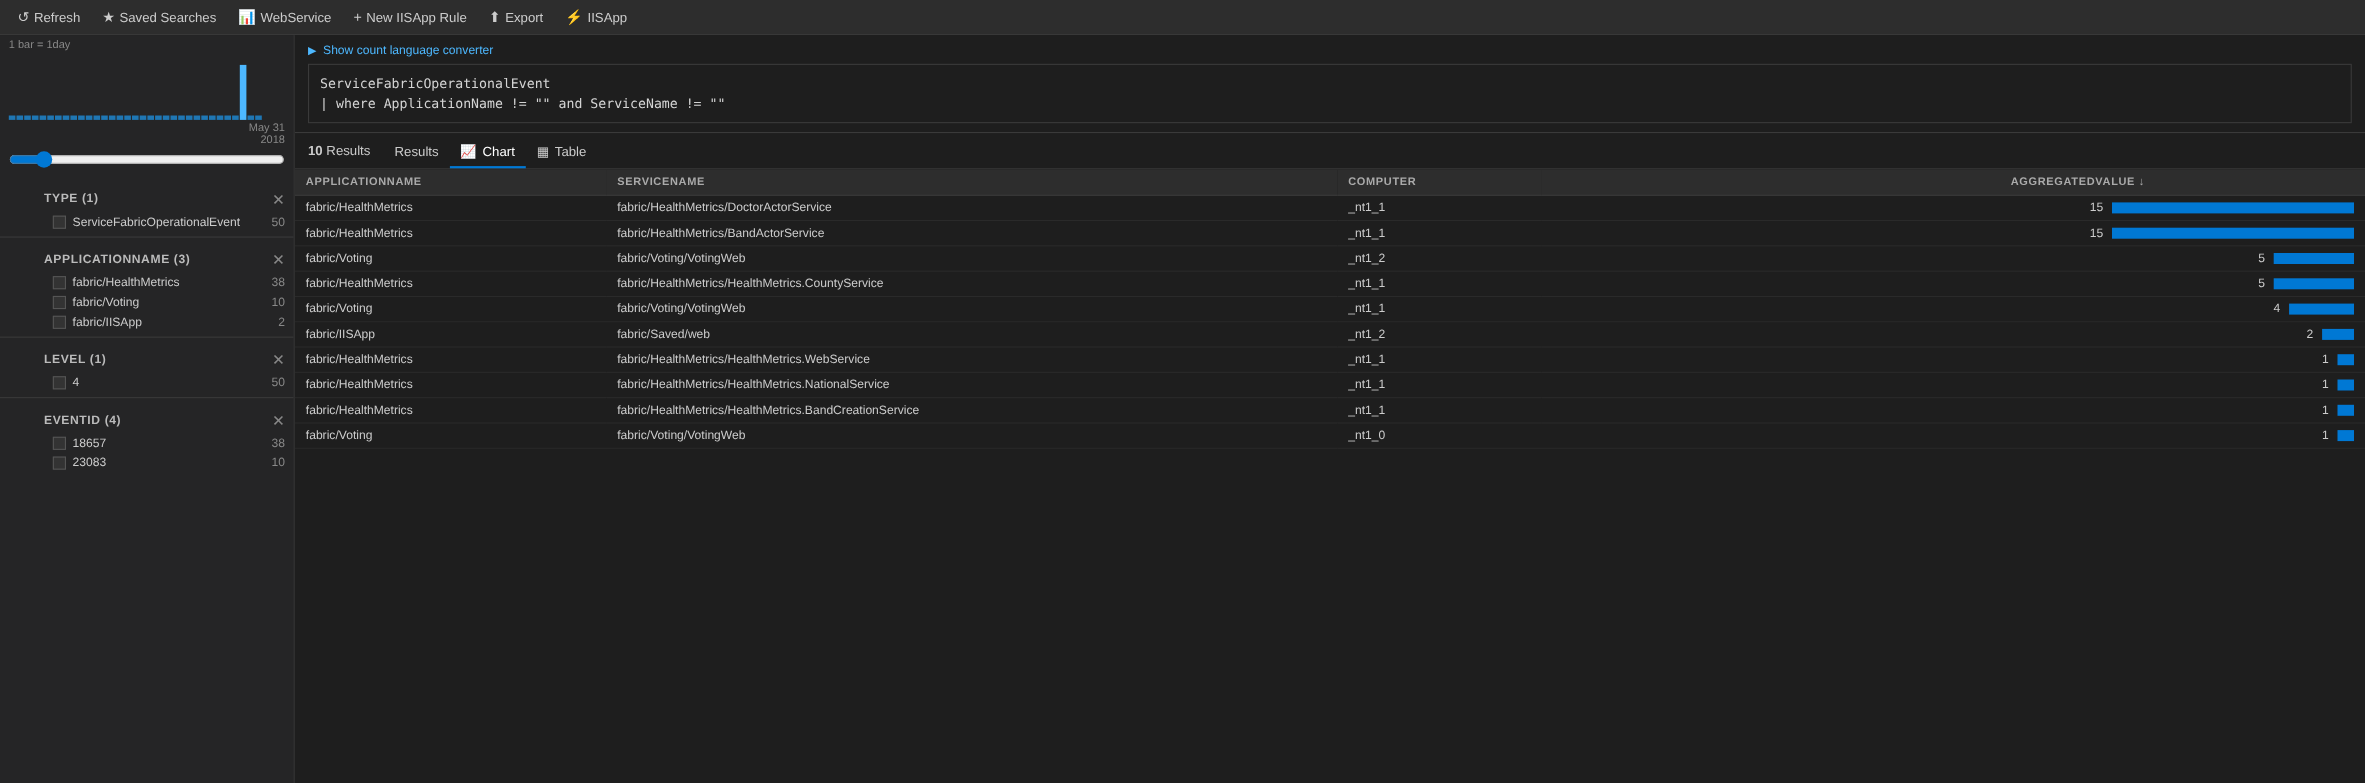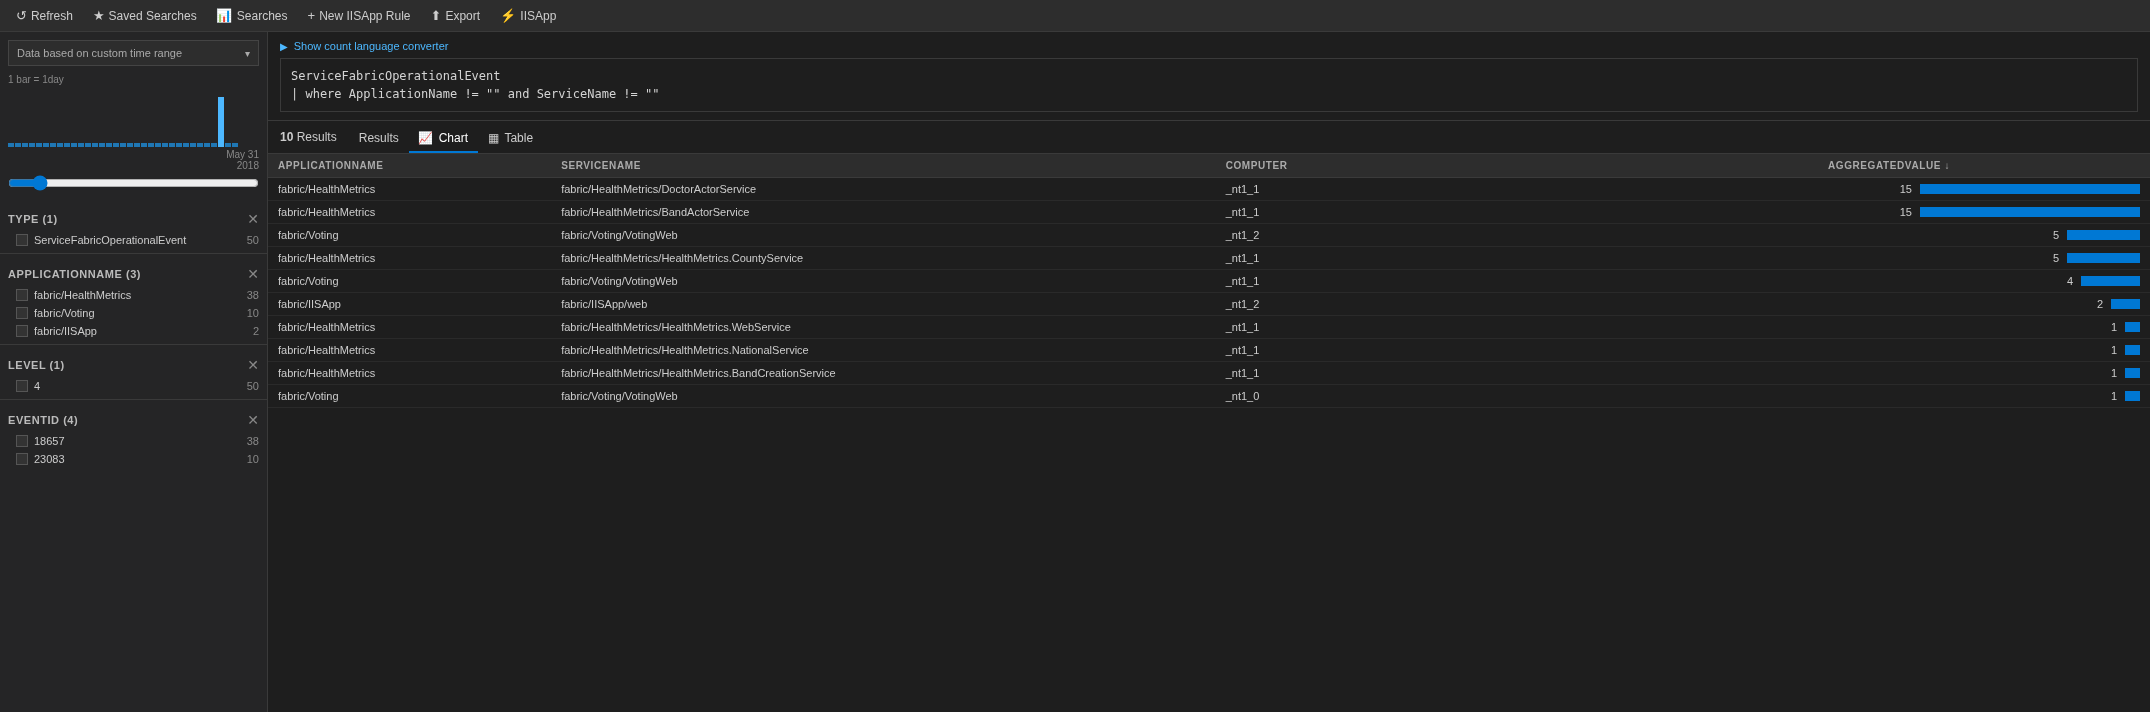--- a/index.html
+++ b/index.html
@@ -95,20 +95,21 @@
       margin-top: 2px;
     }
     .range-slider {
       width: 100%;
       margin: 4px 0;
       accent-color: #0078d4;
     }
 
     .filter-section {
       margin: 6px 0 0 0;
+      padding-left: 32px;
     }
     .filter-header {
       display: flex;
       align-items: center;
       justify-content: space-between;
       padding: 6px 8px 4px 8px;
       font-size: 11px;
       font-weight: 600;
       color: #bbbbbb;
       text-transform: uppercase;
@@ -274,44 +275,40 @@
   <button class="nav-btn">
     <span class="nav-icon">↺</span>
     <span>Refresh</span>
   </button>
   <button class="nav-btn">
     <span class="nav-icon">★</span>
     <span>Saved Searches</span>
   </button>
   <button class="nav-btn">
     <span class="nav-icon">📊</span>
-    <span>Searches</span>
+    <span>WebService</span>
   </button>
   <button class="nav-btn">
     <span class="nav-icon">+</span>
     <span>New IISApp Rule</span>
   </button>
   <button class="nav-btn">
     <span class="nav-icon">⬆</span>
     <span>Export</span>
   </button>
   <button class="nav-btn">
     <span class="nav-icon">⚡</span>
     <span>IISApp</span>
   </button>
 </div>
 
 <div class="main-layout">
 
   <div class="sidebar">
 
-    <div class="time-range-bar">
-      <span>Data based on custom time range</span>
-      <span class="chevron">▾</span>
-    </div>
 
     <div class="histogram-area">
       <div class="histogram-label">1 bar = 1day</div>
       <div class="histogram-chart">
 
         <div class="hist-bar" style="height:4px"></div>
         <div class="hist-bar" style="height:4px"></div>
         <div class="hist-bar" style="height:4px"></div>
         <div class="hist-bar" style="height:4px"></div>
         <div class="hist-bar" style="height:4px"></div>
@@ -531,21 +528,21 @@
     <td>_nt1_1</td>
     <td>
       <div class="bar-cell">
         <span class="val">4</span>
         <span class="bar" style="width:59px"></span>
       </div>
     </td>
   </tr>
               <tr>
     <td>fabric/IISApp</td>
-    <td>fabric/IISApp/web</td>
+    <td>fabric/Saved/web</td>
     <td>_nt1_2</td>
     <td>
       <div class="bar-cell">
         <span class="val">2</span>
         <span class="bar" style="width:29px"></span>
       </div>
     </td>
   </tr>
               <tr>
     <td>fabric/HealthMetrics</td>

